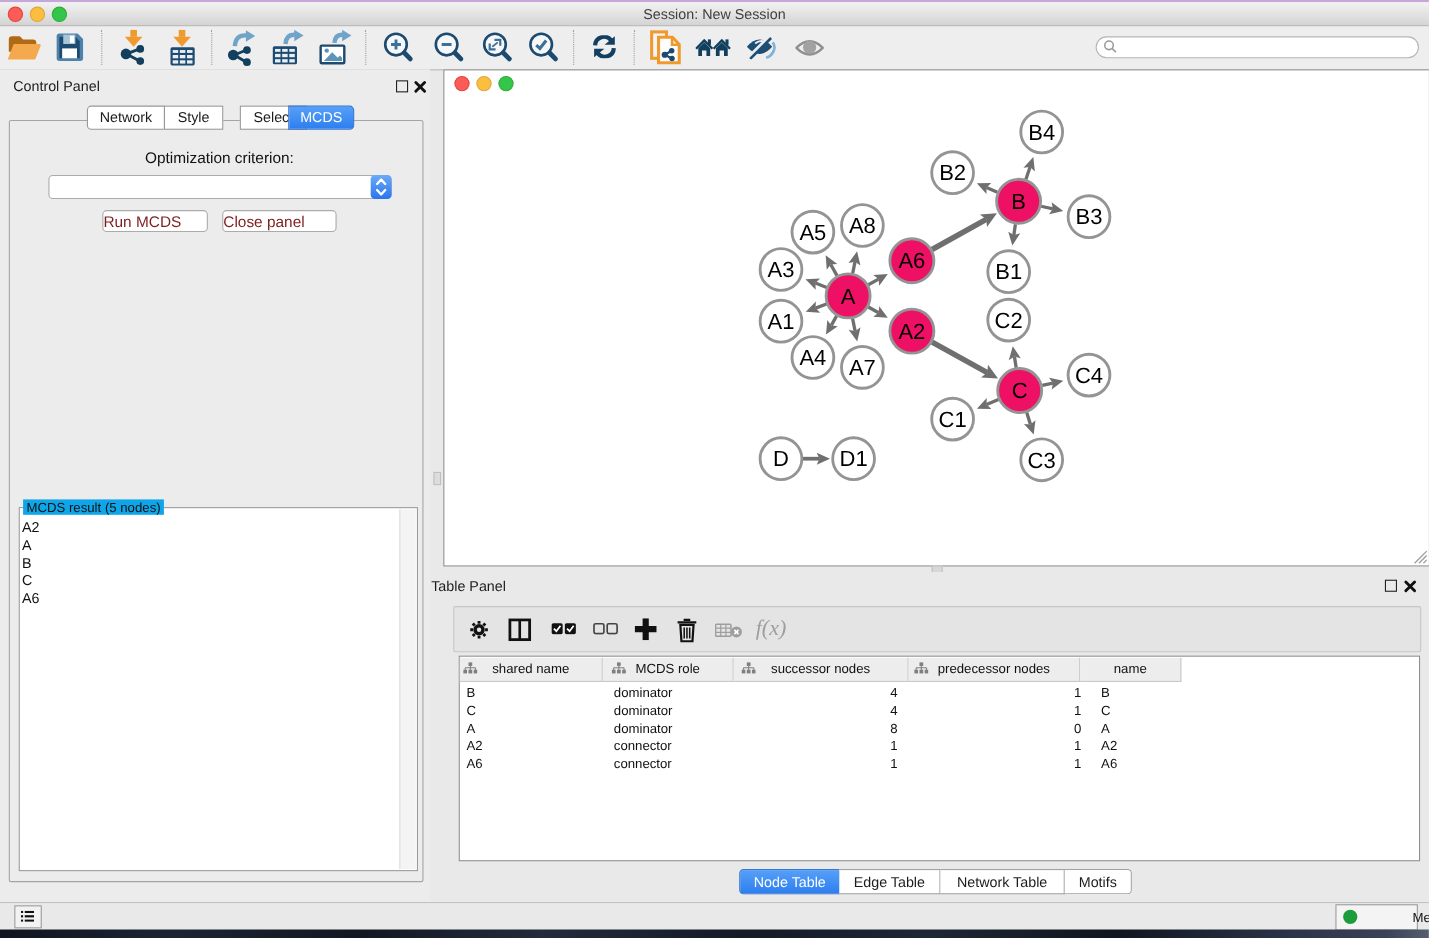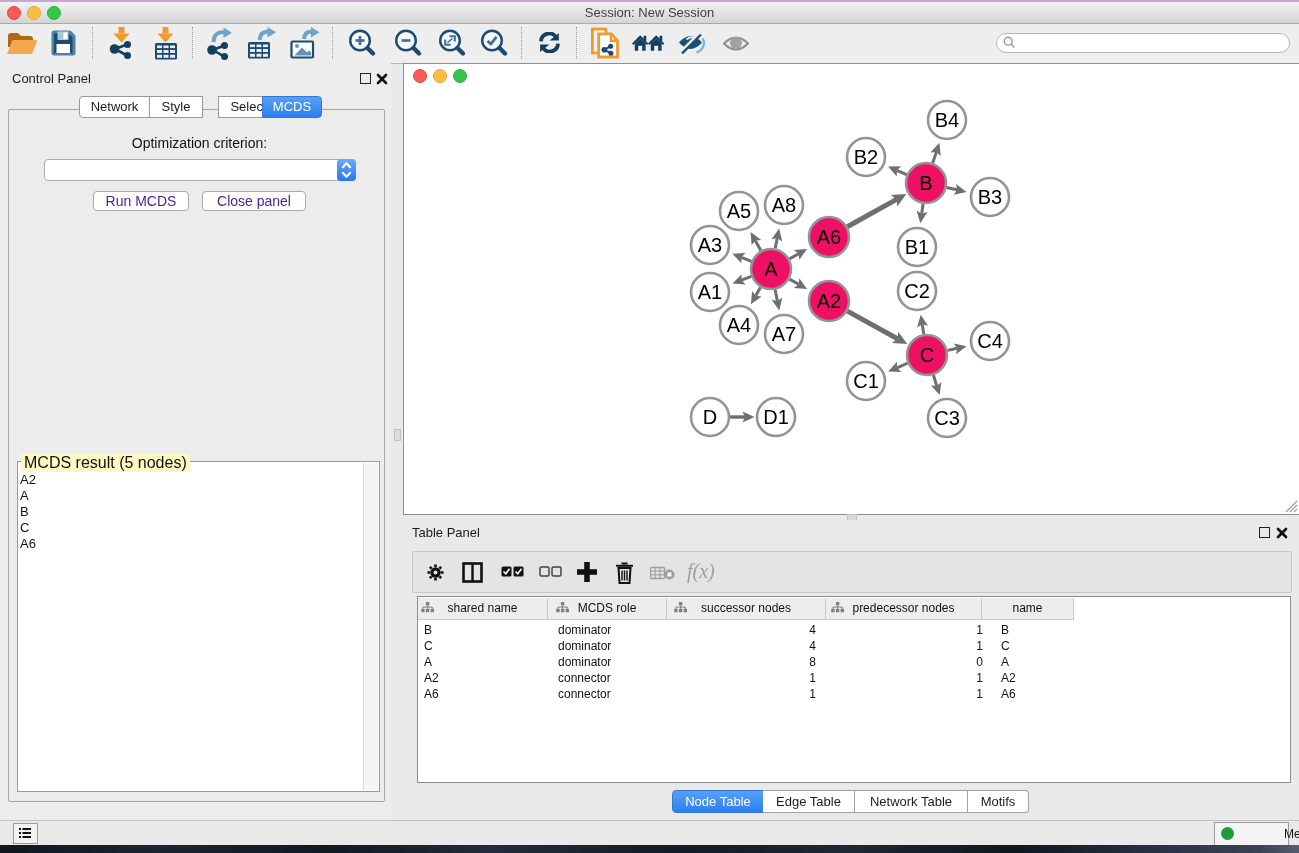--- a/index.html
+++ b/index.html
@@ -15,34 +15,34 @@
 #searchbox{left:996px;top:33px;width:292px;height:18px;background:#fff;border:1px solid #b5b5b5;border-radius:11px;}
 
 #cpanel{left:0;top:63px;width:391px;height:757px;background:#ececec;}
 #cpanel-title{left:12px;top:71px;font-size:13px;color:#1c1c1c;}
 #cp-box{left:8px;top:109px;width:375px;height:691px;border:1px solid #a5a5a5;border-radius:2px;background:#ececec;}
 .tabseg{top:96px;height:20px;border:1px solid #989898;background:#fff;font-size:13px;color:#1c1c1c;text-align:center;line-height:20px;}
 #opt-label{left:8px;top:135px;width:383px;text-align:center;font-size:14px;color:#111;}
 #dropdown{left:44px;top:159px;width:310px;height:20px;background:#fff;border:1px solid #ababab;border-radius:4px;}
 #dropdown .txt{position:absolute;left:10px;top:0;font-size:14px;line-height:20px;color:#111;white-space:nowrap;}
 #dd-step{position:absolute;right:-1px;top:-1px;width:19px;height:22px;border-radius:4px;background:linear-gradient(#6babf9,#2a74ee);}
-.btn{top:191px;height:18px;background:#fff;border:1px solid #ababab;border-radius:4px;font-size:14px;color:#4c1d95;text-align:center;line-height:18px;}
+.btn{top:191px;height:18px;background:#fff;border:1px solid #ababab;border-radius:4px;font-size:14px;color:#7f1d1d;line-height:18px;}
 
 #mcds-field{left:17px;top:461px;width:361px;height:329px;border:1px solid #9a9a9a;background:#fff;}
-#mcds-legend{left:21px;top:454px;background:#fef9c3;padding:0 3px;font-size:16px;color:#111;}
+#mcds-legend{left:21px;top:454px;background:#0ea5e9;padding:0 3px;font-size:12px;color:#111;}
 #mcds-list{left:20px;top:472px;font-size:13px;color:#111;line-height:16px;}
 #mcds-scroll{right:1px;top:1px;width:14px;height:327px;background:#f4f4f4;border-left:1px solid #dcdcdc;position:absolute;}
 
 #gwin{left:403px;top:63px;width:895px;height:450px;background:#fff;border:1px solid #8e8e8e;}
 #gtitle{left:0;top:0;width:893px;height:21px;background:linear-gradient(#f4f4f4,#d6d6d6);border-bottom:1px solid #a8a8a8;position:absolute;}
 #gtitle .title{width:100%;text-align:center;font-size:13px;color:#333;line-height:21px;}
 .gtl{position:absolute;border-radius:50%;width:12px;height:12px;top:5px;}
 
 #tpanel{left:403px;top:520px;width:896px;height:300px;background:#e9e9e9;}
-#tpanel-title{left:412px;top:525px;font-size:13px;color:#1c1c1c;}
+#tpanel-title{left:392px;top:525px;font-size:13px;color:#1c1c1c;}
 #tbar{left:412px;top:551px;width:878px;height:40px;background:#e4e4e4;border:1px solid #c6c6c6;border-radius:2px;}
 #ttable{left:417px;top:596px;width:872px;height:185px;background:#fff;border:1px solid #8e8e8e;}
 .th{position:absolute;top:1px;height:21px;background:#ededed;border-right:1px solid #c9c9c9;border-bottom:1px solid #c9c9c9;font-size:12px;color:#111;text-align:center;line-height:21px;}
 .trow{position:absolute;font-size:12px;color:#111;height:16px;line-height:16px;}
 
 .btab{top:790px;height:21px;background:#fff;border:1px solid #a2a2a2;font-size:13px;color:#1c1c1c;text-align:center;line-height:21px;}
 
 #statusbar{left:0;top:820px;width:1299px;height:25px;background:#e9e9e9;border-top:1px solid #c2c2c2;}
 #memorybtn{left:1214px;top:822px;width:73px;height:22px;background:#f4f4f4;border:1px solid #9b9b9b;font-size:12px;color:#111;}
 #bottomstrip{left:0;top:845px;width:1299px;height:8px;background:linear-gradient(90deg,#10151f 0%,#1c2433 12%,#121822 25%,#232b3c 38%,#141a26 52%,#1e2735 65%,#10161f 78%,#2a3347 90%,#3a4256 97%,#565d6e 100%);}

